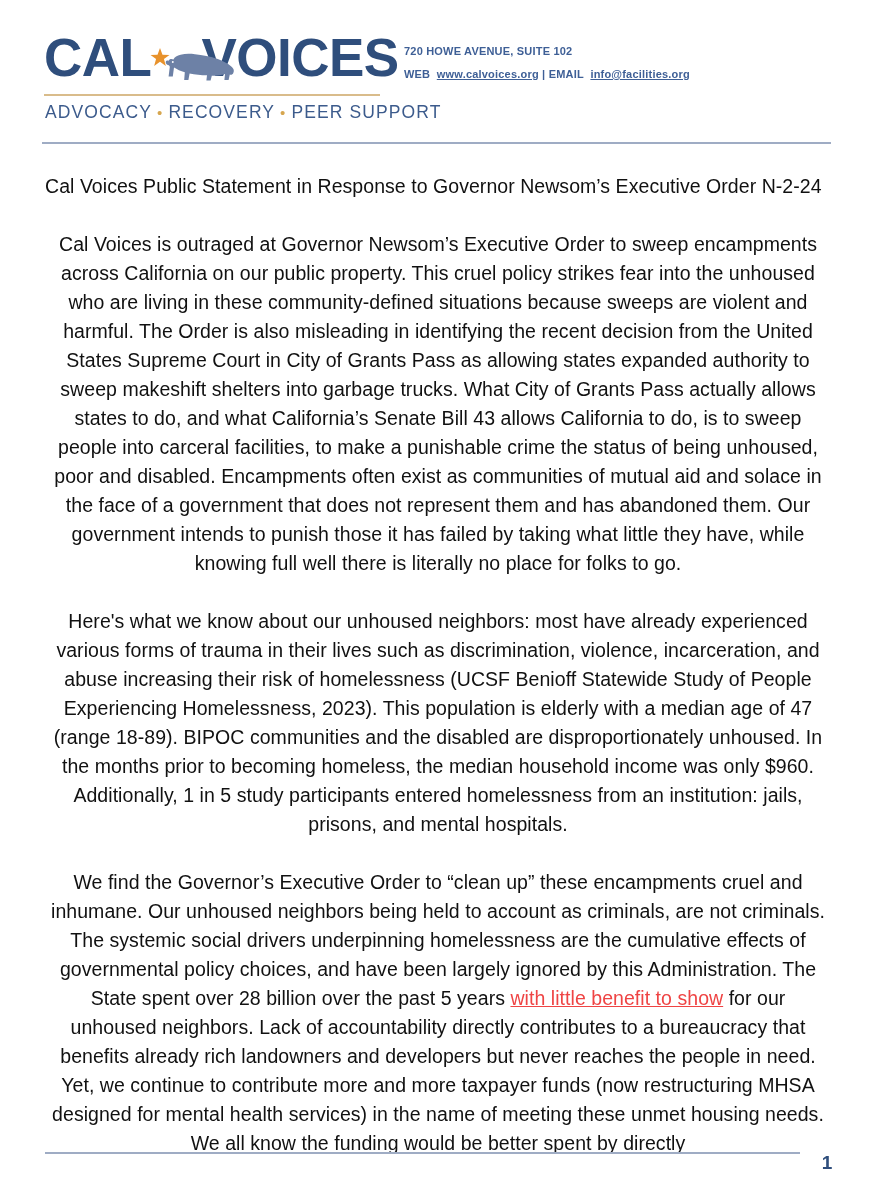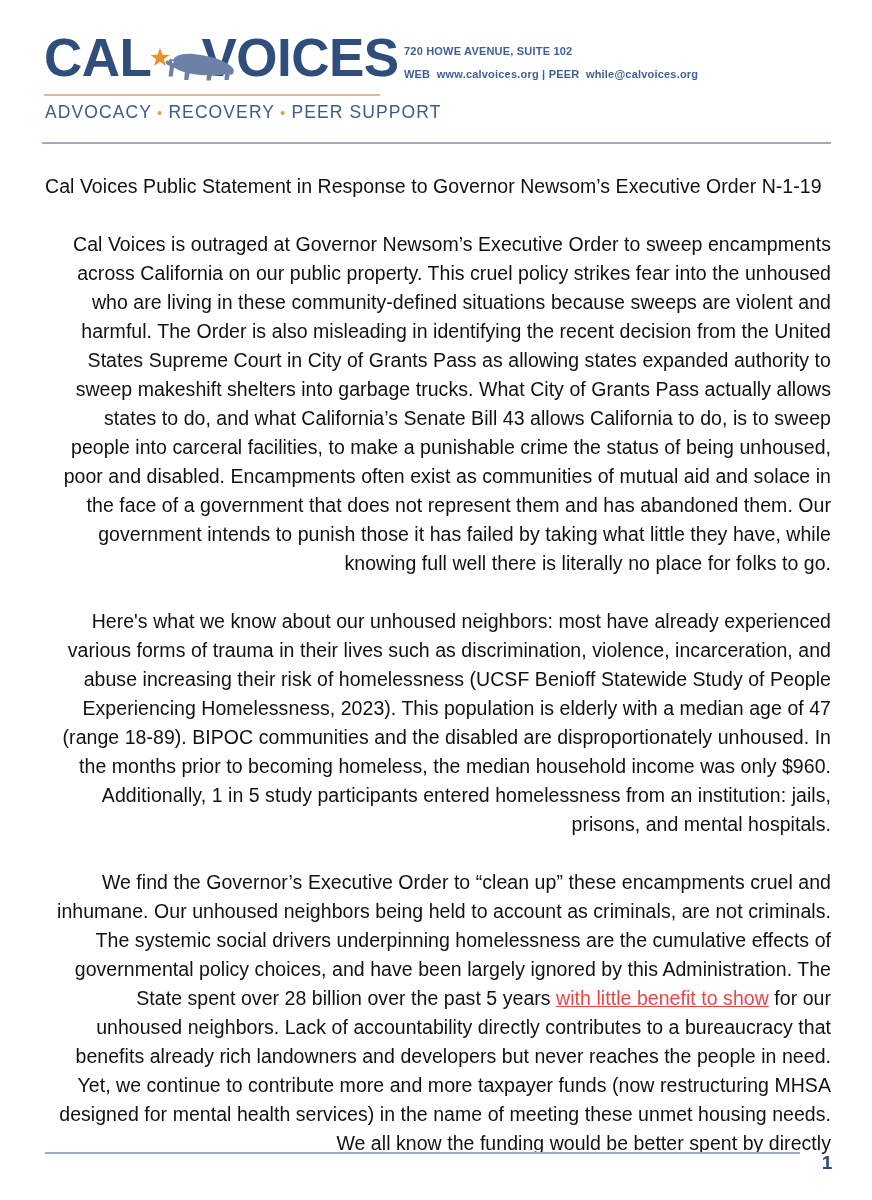--- a/index.html
+++ b/index.html
@@ -108,20 +108,21 @@
     left: 404px;
     top: 40px;
     color: #3e5f96;
     font-size: 11px;
     font-weight: bold;
     line-height: 22.5px;
     letter-spacing: 0.2px;
     white-space: nowrap;
   }
   .contact-block .ul {
+    text-decoration: underline;
   }
 
   .header-rule {
     position: absolute;
     left: 42px;
     top: 142px;
     width: 789px;
     height: 2px;
     background: #9facc4;
   }
@@ -139,21 +140,21 @@
   }
 
   .doc-date {
     margin: 0 0 29px 0;
   }
   .doc-subject {
     margin: 0 0 29px 0;
   }
   .doc-para {
     margin: 0 0 29px 0;
-    text-align: right;
+    text-align: center;
   }
   .doc-para.last {
     margin-bottom: 0;
   }
 
   .doc-link {
     color: #ef4444;
     text-decoration: underline;
   }
 
@@ -213,30 +214,30 @@
         <span>ADVOCACY</span><span class="tagline-dot">•</span><span>RECOVERY</span><span class="tagline-dot">•</span><span>PEER SUPPORT</span>
       </div>
     </div>
 
     <div class="contact-block">
       <div>720 HOWE AVENUE, SUITE 102</div>
       <div>
         <span>WEB</span>&nbsp;
         <span class="ul">www.calvoices.org</span>
         <span>|</span>
-        <span>PEER</span>&nbsp;
-        <span class="ul">while@calvoices.org</span>
+        <span>EMAIL</span>&nbsp;
+        <span class="ul">info@facilities.org</span>
       </div>
     </div>
 
     <div class="header-rule"></div>
   </div>
 
   <div class="doc-body">
-    <p class="doc-subject">Cal Voices Public Statement in Response to Governor Newsom’s Executive Order N-1-19</p>
+    <p class="doc-subject">Cal Voices Public Statement in Response to Governor Newsom’s Executive Order N-2-24</p>
     <p class="doc-para">Cal Voices is outraged at Governor Newsom’s Executive Order to sweep encampments across California on our public property. This cruel policy strikes fear into the unhoused who are living in these community-defined situations because sweeps are violent and harmful. The Order is also misleading in identifying the recent decision from the United States Supreme Court in City of Grants Pass as allowing states expanded authority to sweep makeshift shelters into garbage trucks. What City of Grants Pass actually allows states to do, and what California’s Senate Bill 43 allows California to do, is to sweep people into carceral facilities, to make a punishable crime the status of being unhoused, poor and disabled. Encampments often exist as communities of mutual aid and solace in the face of a government that does not represent them and has abandoned them. Our government intends to punish those it has failed by taking what little they have, while knowing full well there is literally no place for folks to go.</p>
     <p class="doc-para">Here's what we know about our unhoused neighbors: most have already experienced various forms of trauma in their lives such as discrimination, violence, incarceration, and abuse increasing their risk of homelessness (UCSF Benioff Statewide Study of People Experiencing Homelessness, 2023).  This population is elderly with a median age of 47 (range 18-89).  BIPOC communities and the disabled are disproportionately unhoused. In the months prior to becoming homeless, the median household income was only $960. Additionally, 1 in 5 study participants entered homelessness from an institution: jails, prisons, and mental hospitals.</p>
     <p class="doc-para last"><span>We find the Governor’s Executive Order to “clean up” these encampments cruel and inhumane. Our unhoused neighbors being held to account as criminals, are not criminals. The systemic social drivers underpinning homelessness are the cumulative effects of governmental policy choices, and have been largely ignored by this Administration. The State spent over 28 billion over the past 5 years </span><a class="doc-link" href="#">with little benefit to show</a><span> for our unhoused neighbors. Lack of accountability directly contributes to a bureaucracy that benefits already rich landowners and developers but never reaches the people in need. Yet, we continue to contribute more and more taxpayer funds (now restructuring MHSA designed for mental health services) in the name of meeting these unmet housing needs. We all know the funding would be better spent by directly</span></p>
   </div>
 
   <div class="footer-rule"></div>
   <div class="footer-page-number">1</div>
 
 </div>
 

